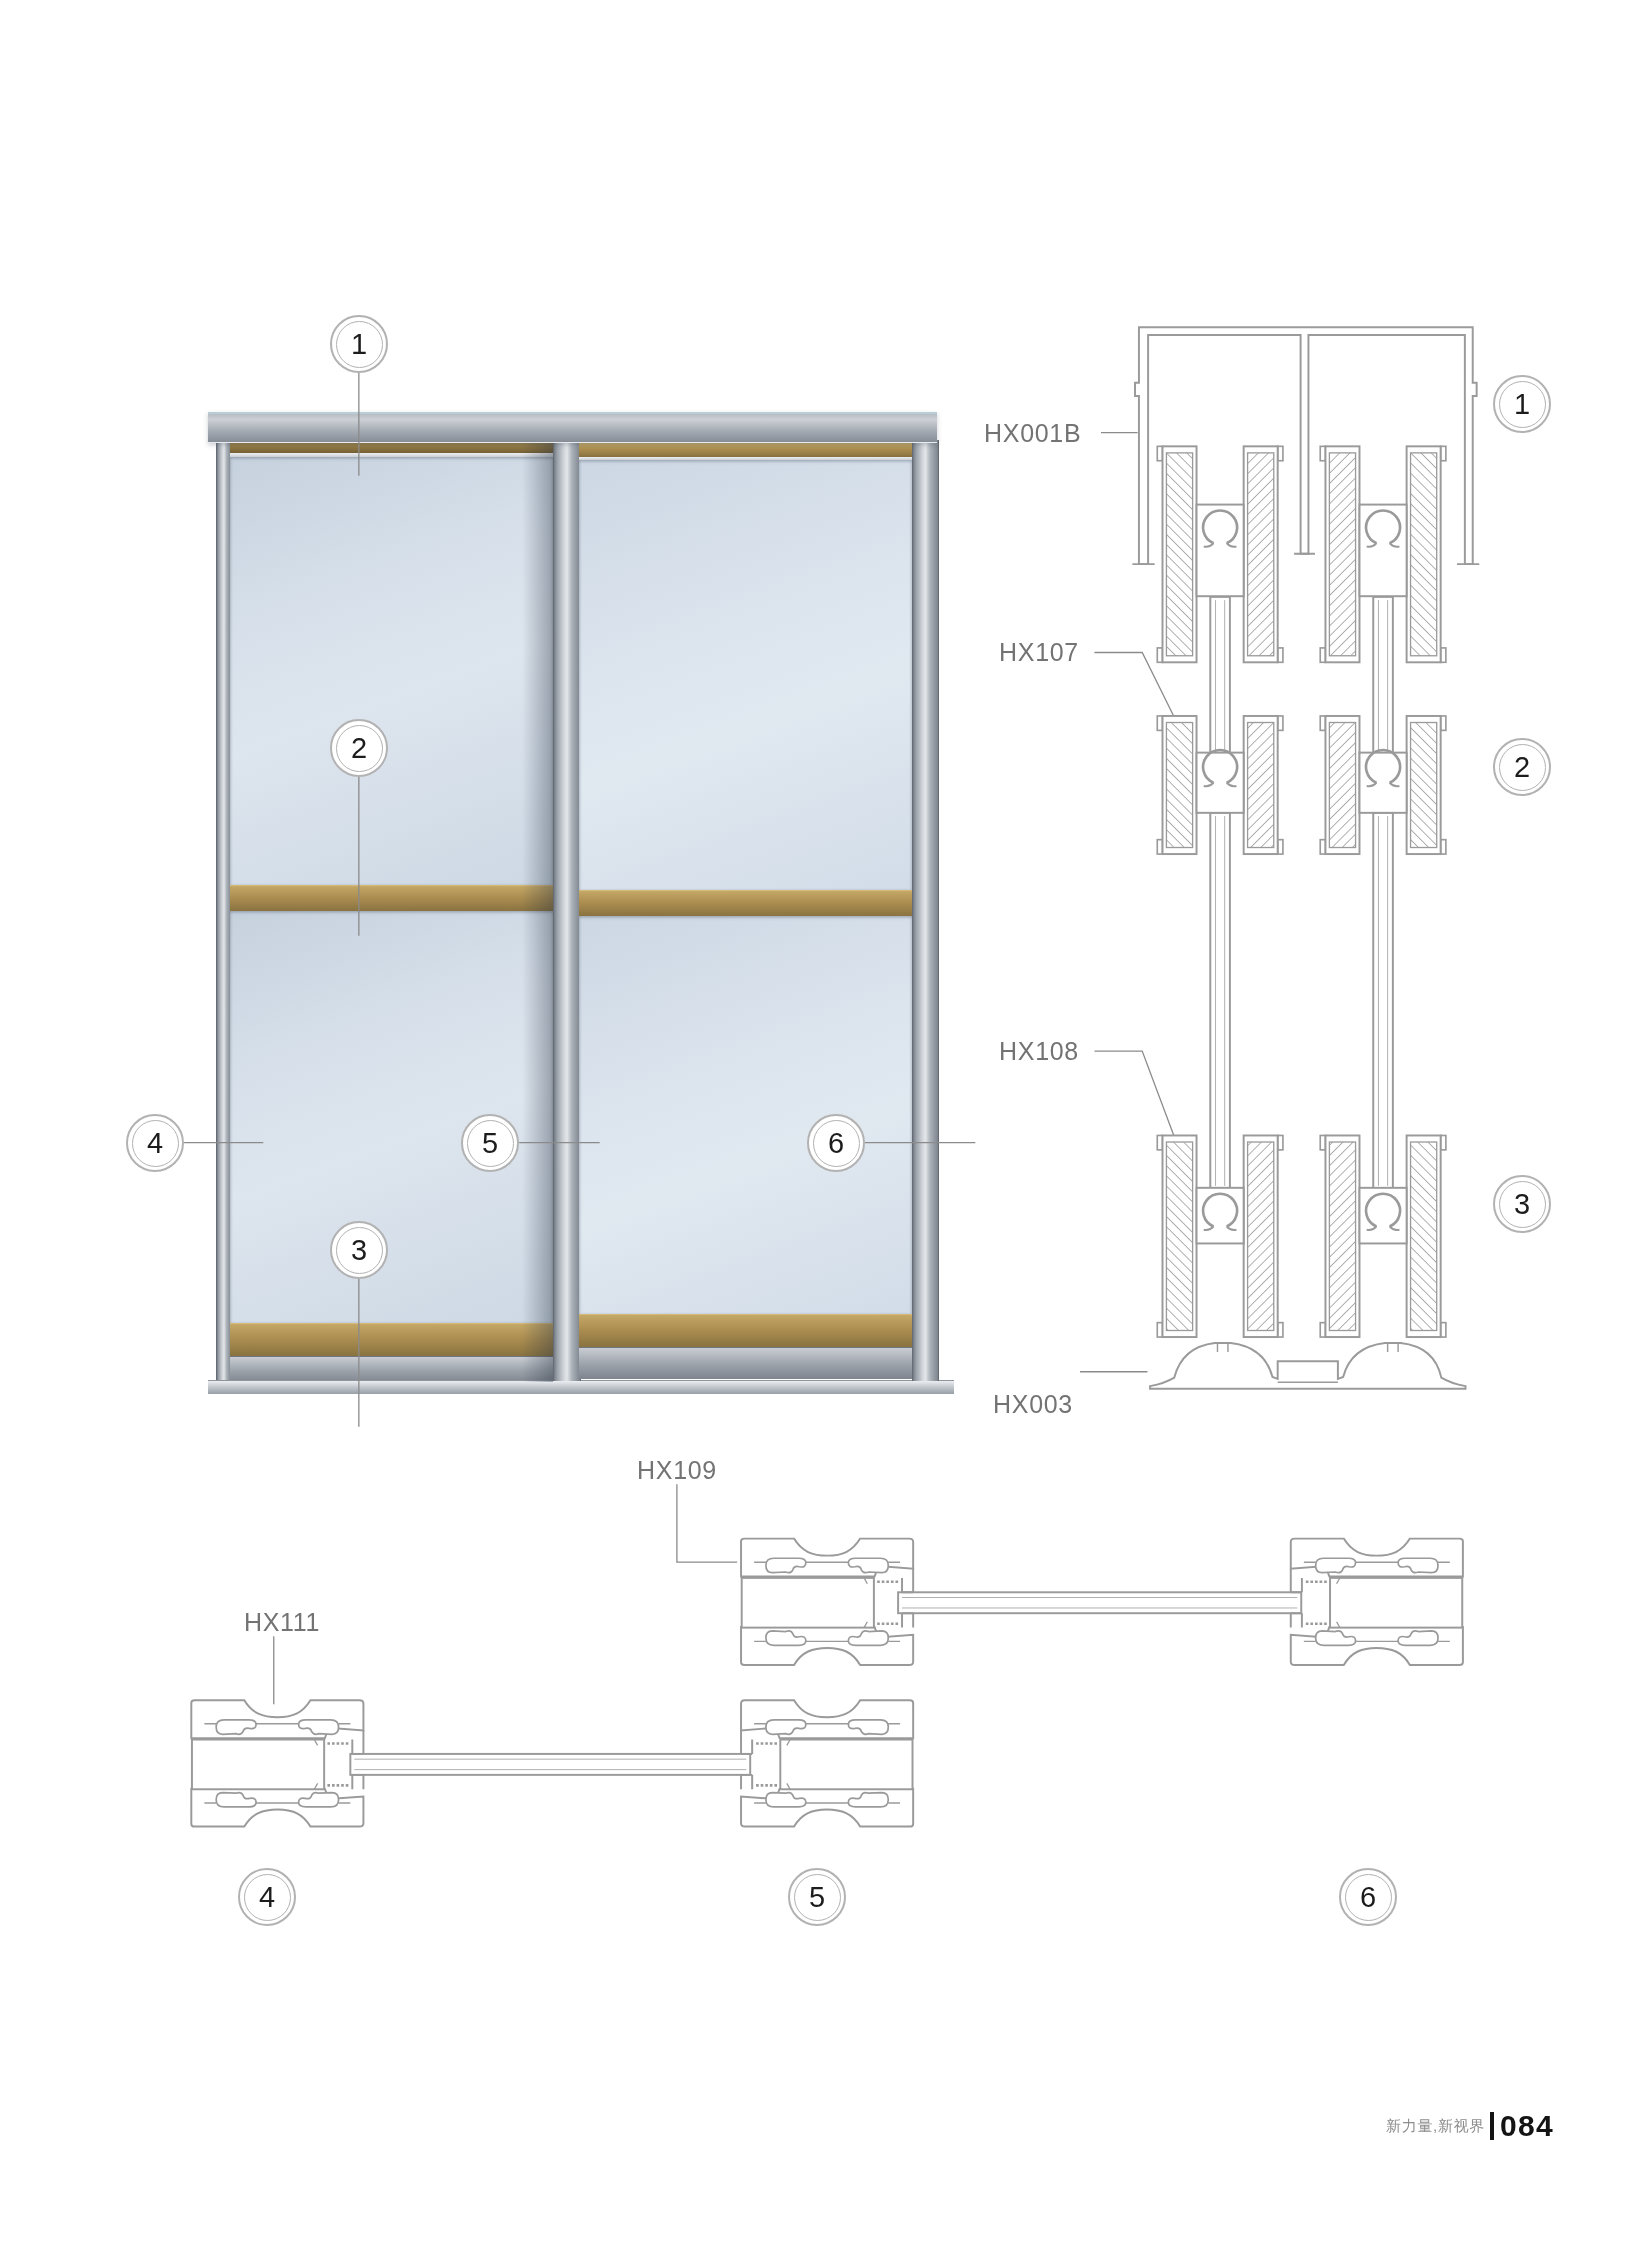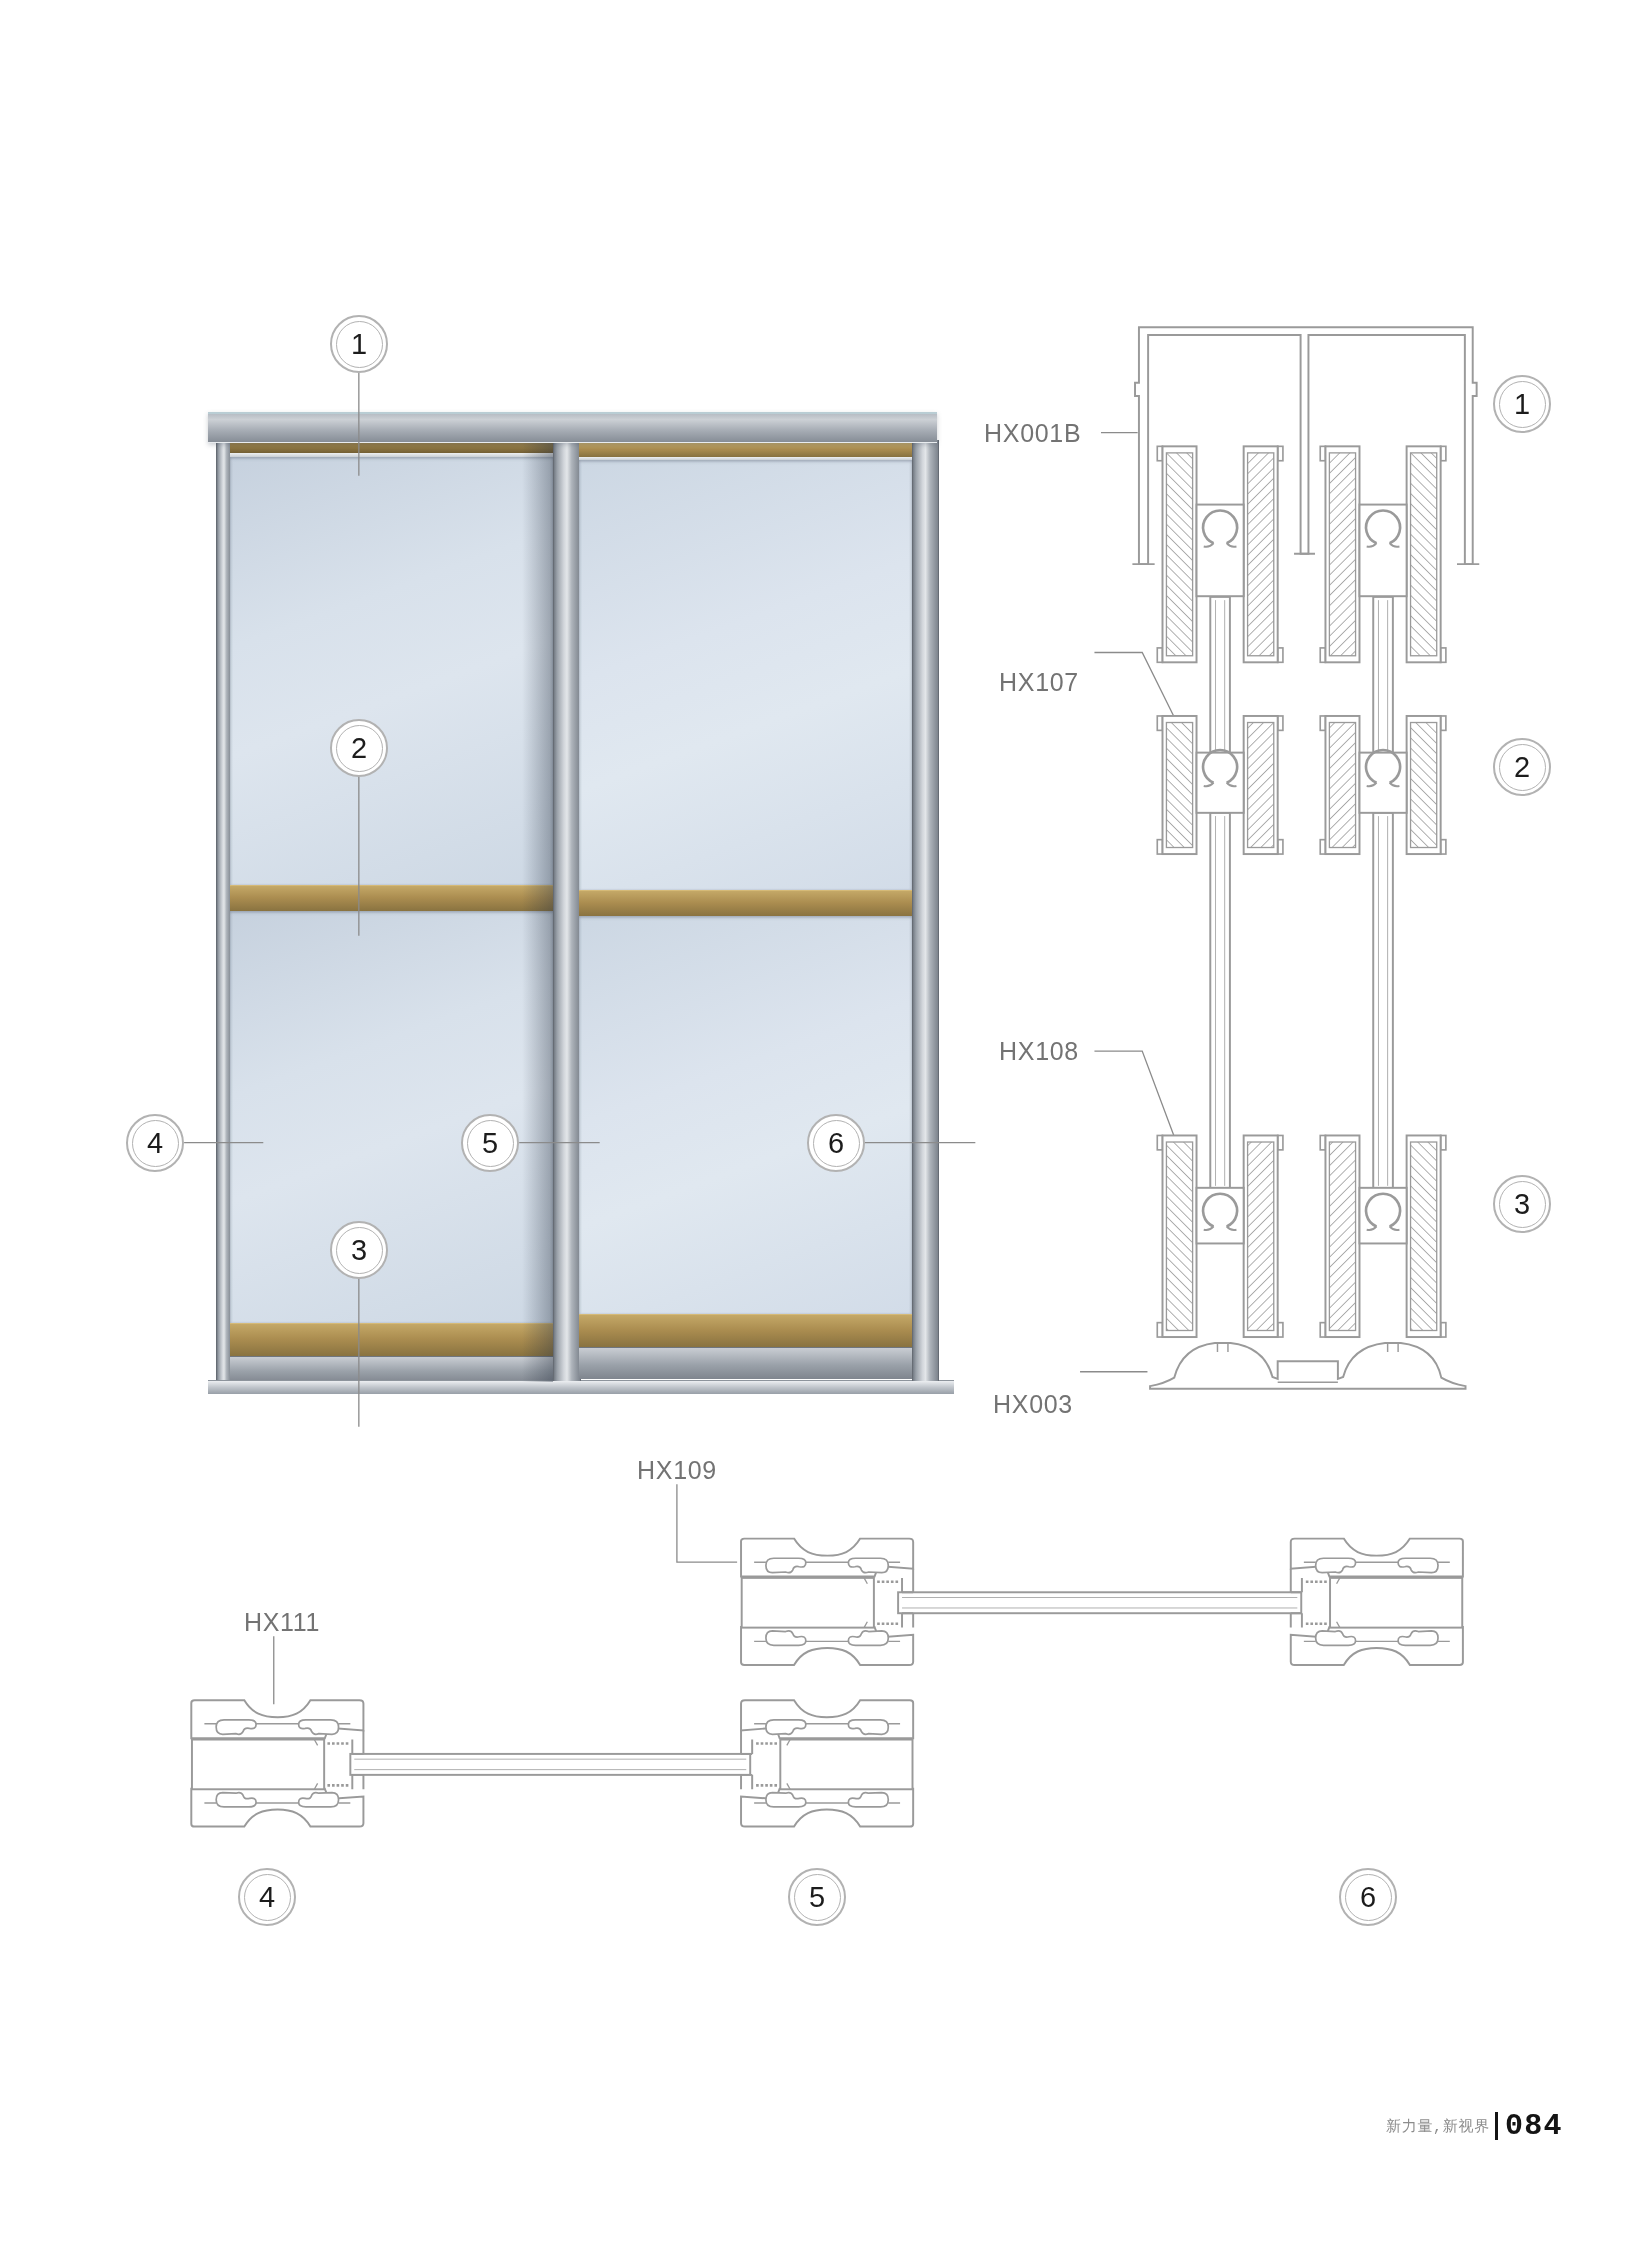--- a/index.html
+++ b/index.html
@@ -25,21 +25,21 @@
   svg.overlay{position:absolute;left:0;top:0;z-index:4;pointer-events:none;}
   .lbl{position:absolute;z-index:5;font-size:25px;letter-spacing:0.7px;color:#737373;white-space:nowrap;
        transform:translateY(-50%);}
   .lbl.center{transform:translate(-50%,-50%);}
   .co{position:absolute;z-index:5;width:58px;height:58px;border:2px solid #b2b2b2;border-radius:50%;
       background:#fff;display:flex;align-items:center;justify-content:center;box-sizing:border-box;}
   .co .ring{width:47px;height:47px;border:1.3px solid #b2b2b2;border-radius:50%;box-sizing:border-box;
       display:flex;align-items:center;justify-content:center;}
   .co .num{font-size:29px;color:#1c1c1c;line-height:1;}
   
-  .footer{position:absolute;left:1386px;top:2109px;display:flex;align-items:center;z-index:5;font-family:Liberation Mono, monospace;}
+  .footer{position:absolute;left:1386px;top:2109px;display:flex;align-items:center;z-index:5;}
   .footer .slogan{font-size:15px;color:#8c8c8c;letter-spacing:0.7px;}
   .footer .bar{width:3.3px;height:27.5px;background:#141414;margin:0 6.5px 0 5.2px;}
   .footer .pageno{font-size:30px;font-weight:bold;color:#141414;letter-spacing:1.3px;}
 </style>
 </head>
 <body>
 
 <div class="abs" style="left:0;top:0;width:1647px;height:2250px;z-index:1;">
   <div class="abs header-track" style="left:208px;top:412px;width:729px;height:27.5px;"></div>
 
@@ -250,21 +250,21 @@
 </svg>
 
 <div class="footer">
   <span class="slogan">新力量,新视界</span>
   <span class="bar"></span>
   <span class="pageno">084</span>
 </div>
 
 <div id="annotations">
     <div class="lbl" style="left: 984px; top: 433px;">HX001B</div>
-    <div class="lbl" style="left: 999px; top: 652px; margin-top: 30px;">HX107</div>
+    <div class="lbl" style="left: 999px; top: 652px;">HX107</div>
     <div class="lbl" style="left: 999px; top: 1051px;">HX108</div>
     <div class="lbl" style="left: 993px; top: 1404px;">HX003</div>
     <div class="lbl center" style="left: 677px; top: 1470px;">HX109</div>
     <div class="lbl center" style="left: 282px; top: 1622px;">HX111</div>
     <div class="co" style="left: 330px; top: 315px;">
       <div class="ring">
         <span class="num">1</span>
       </div>
     </div>
     <div class="co" style="left: 330px; top: 719px;">

